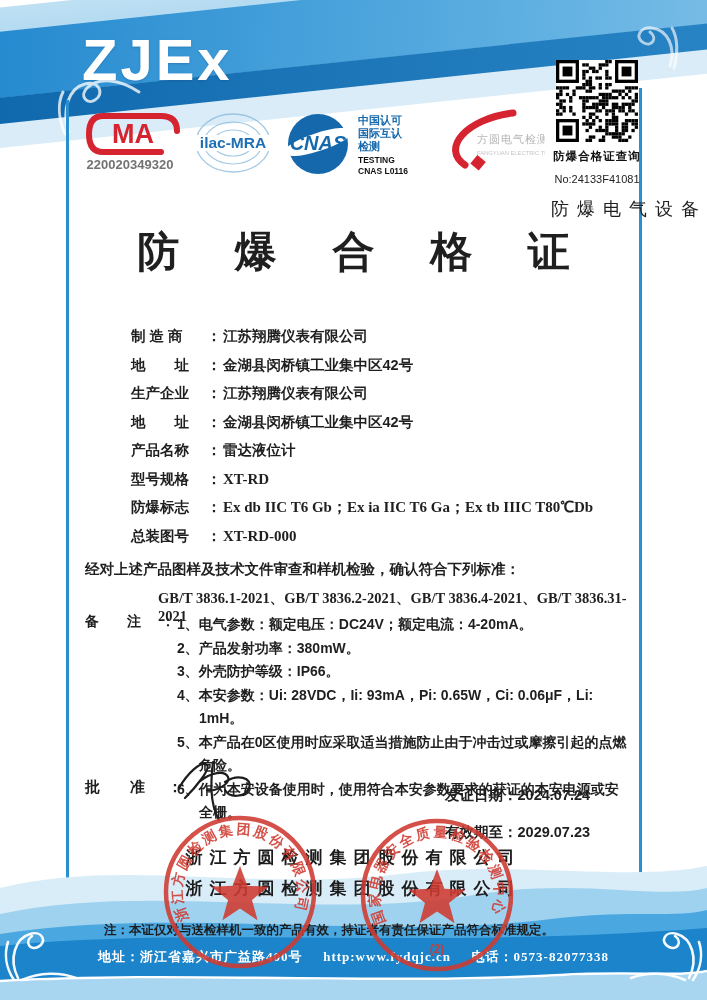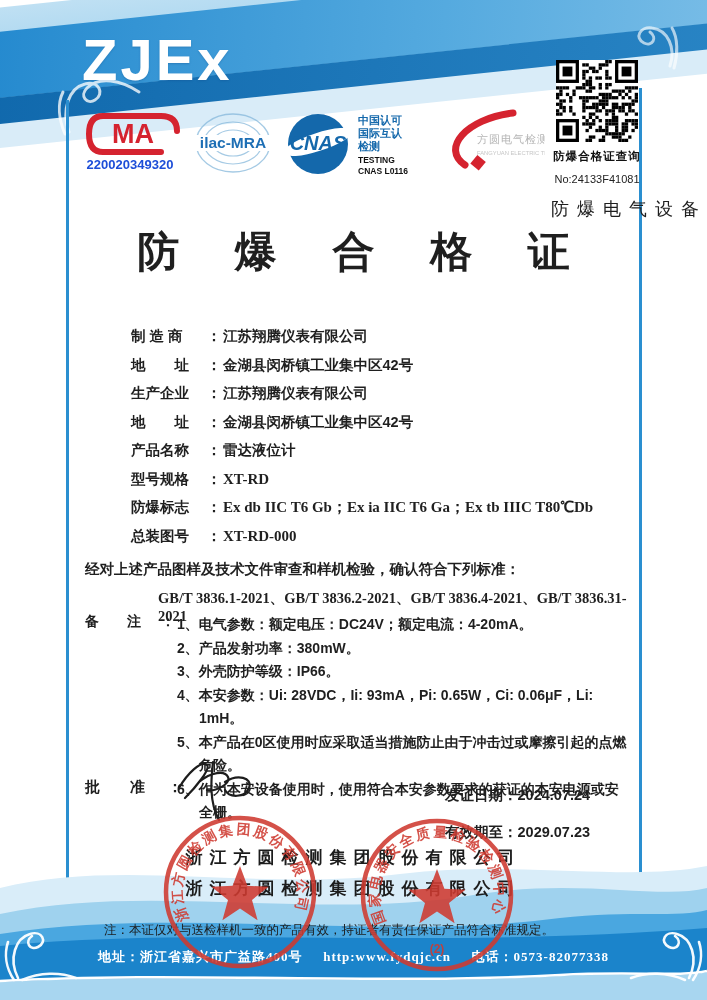--- a/index.html
+++ b/index.html
@@ -10,21 +10,21 @@
   .dotband{position:absolute;top:20px;left:0;width:707px;height:36px;background:#c3e0f2;
     background-image:radial-gradient(#ffffff 1.6px, transparent 1.8px);background-size:9px 9px;}
   .hband1{position:absolute;top:-30px;left:-60px;width:840px;height:112px;background:linear-gradient(#bfe0f3,#8ec9ec);transform:rotate(-6deg);}
   .hband4{position:absolute;top:72px;left:-60px;width:840px;height:38px;background:#d9ecf8;transform:rotate(-6deg);}
   .hband2{position:absolute;top:-6px;left:-60px;width:840px;height:66px;background:linear-gradient(100deg,#1f86cd,#55aadf 60%,#7fc0e8);transform:rotate(-6deg);}
   .hband3{position:absolute;top:60px;left:-60px;width:840px;height:26px;background:linear-gradient(100deg,#0f67ab,#2a86c6);transform:rotate(-6deg);}
   .zjex{position:absolute;left:82px;top:26px;font-size:58px;font-weight:800;color:#ffffff;letter-spacing:3px;text-shadow:0 1px 2px rgba(20,80,140,.35);}
   .flourish{position:absolute;opacity:.85;}
   
   .logo{position:absolute;}
-  .cma-num{position:absolute;left:70px;top:157px;width:120px;text-align:center;color:#1d4ed8;font-weight:700;font-size:13px;}
+  .cma-num{position:absolute;left:70px;top:157px;width:120px;text-align:center;color:#737373;font-weight:700;font-size:13px;}
   .qrwrap{position:absolute;left:551px;top:60px;width:92px;text-align:center;}
   .qrcap{font-size:11.5px;font-weight:700;color:#111;margin-top:3px;letter-spacing:1px;}
   .qrnum{font-size:11px;color:#222;margin-top:9px;}
   
   .subtitle{position:absolute;top:197px;left:0;width:707px;text-align:right;font-size:18px;font-weight:400;letter-spacing:8px;}
   .maintitle{position:absolute;top:224px;left:0;width:707px;text-align:center;font-size:42px;font-weight:800;letter-spacing:22px;text-indent:22px;}
   .certline{position:absolute;top:296px;left:0;width:707px;text-align:center;font-size:13.5px;font-weight:700;}
   .certline span{margin:0 4px;}
   .gapbig{display:inline-block;width:22px;}
   
@@ -42,21 +42,21 @@
   .ritems{flex:1;}
   .ritems div{line-height:23.5px;padding-left:22px;text-indent:-22px;}
   
   .approval{position:absolute;left:85px;top:778px;font-size:15px;font-weight:700;display:flex;gap:21px;}
   .sig{position:absolute;left:165px;top:752px;}
   .dates{position:absolute;left:445px;top:777px;font-size:14.5px;font-weight:700;line-height:37px;}
   
   .waves{position:absolute;left:0;bottom:0;width:707px;height:170px;z-index:1;}
   .companies{position:absolute;left:0;top:843px;width:707px;text-align:center;z-index:2;}
   .companies div{font-size:17px;font-weight:800;letter-spacing:7px;line-height:30.5px;color:#1c1c1c;}
-  .note{position:absolute;left:0;top:922px;width:658px;text-align:center;font-size:12.5px;font-weight:400;z-index:2;color:#1c1c1c;}
+  .note{position:absolute;left:0;top:922px;width:658px;text-align:center;font-size:12.5px;font-weight:700;z-index:2;color:#1c1c1c;}
   .footerline{position:absolute;left:0;top:948px;width:707px;text-align:center;z-index:2;color:#ffffff;font-size:13px;font-weight:700;letter-spacing:1px;}
   .footerline span{margin:0 8px;font-family:Liberation Serif, serif;}
   .seal{position:absolute;z-index:3;opacity:.88;}
   .vline{position:absolute;width:2.5px;background:#2a8fd0;z-index:0;}
 </style>
 </head>
 <body>
 
 <div class="page">
 

